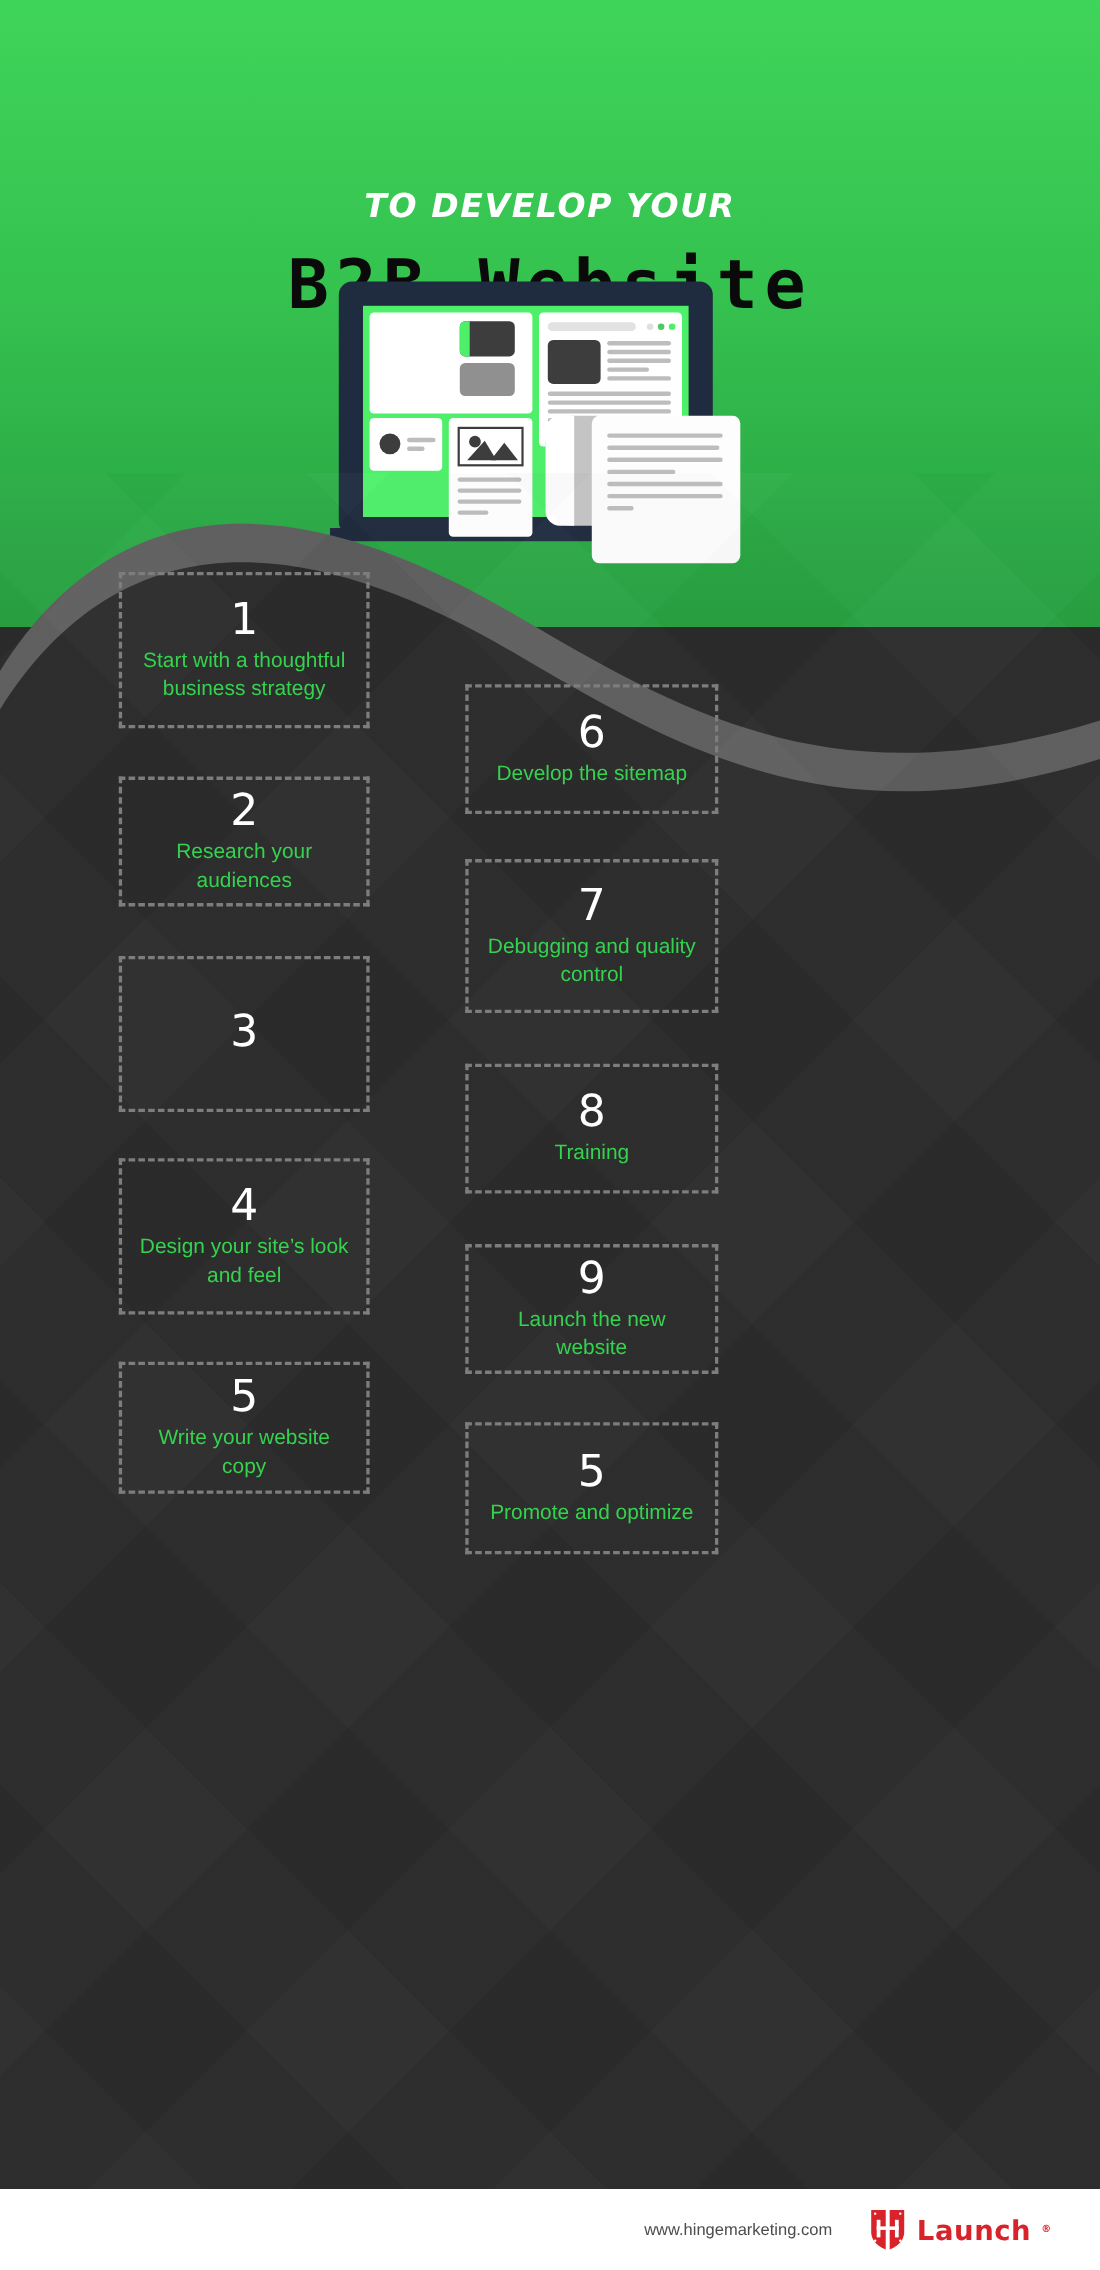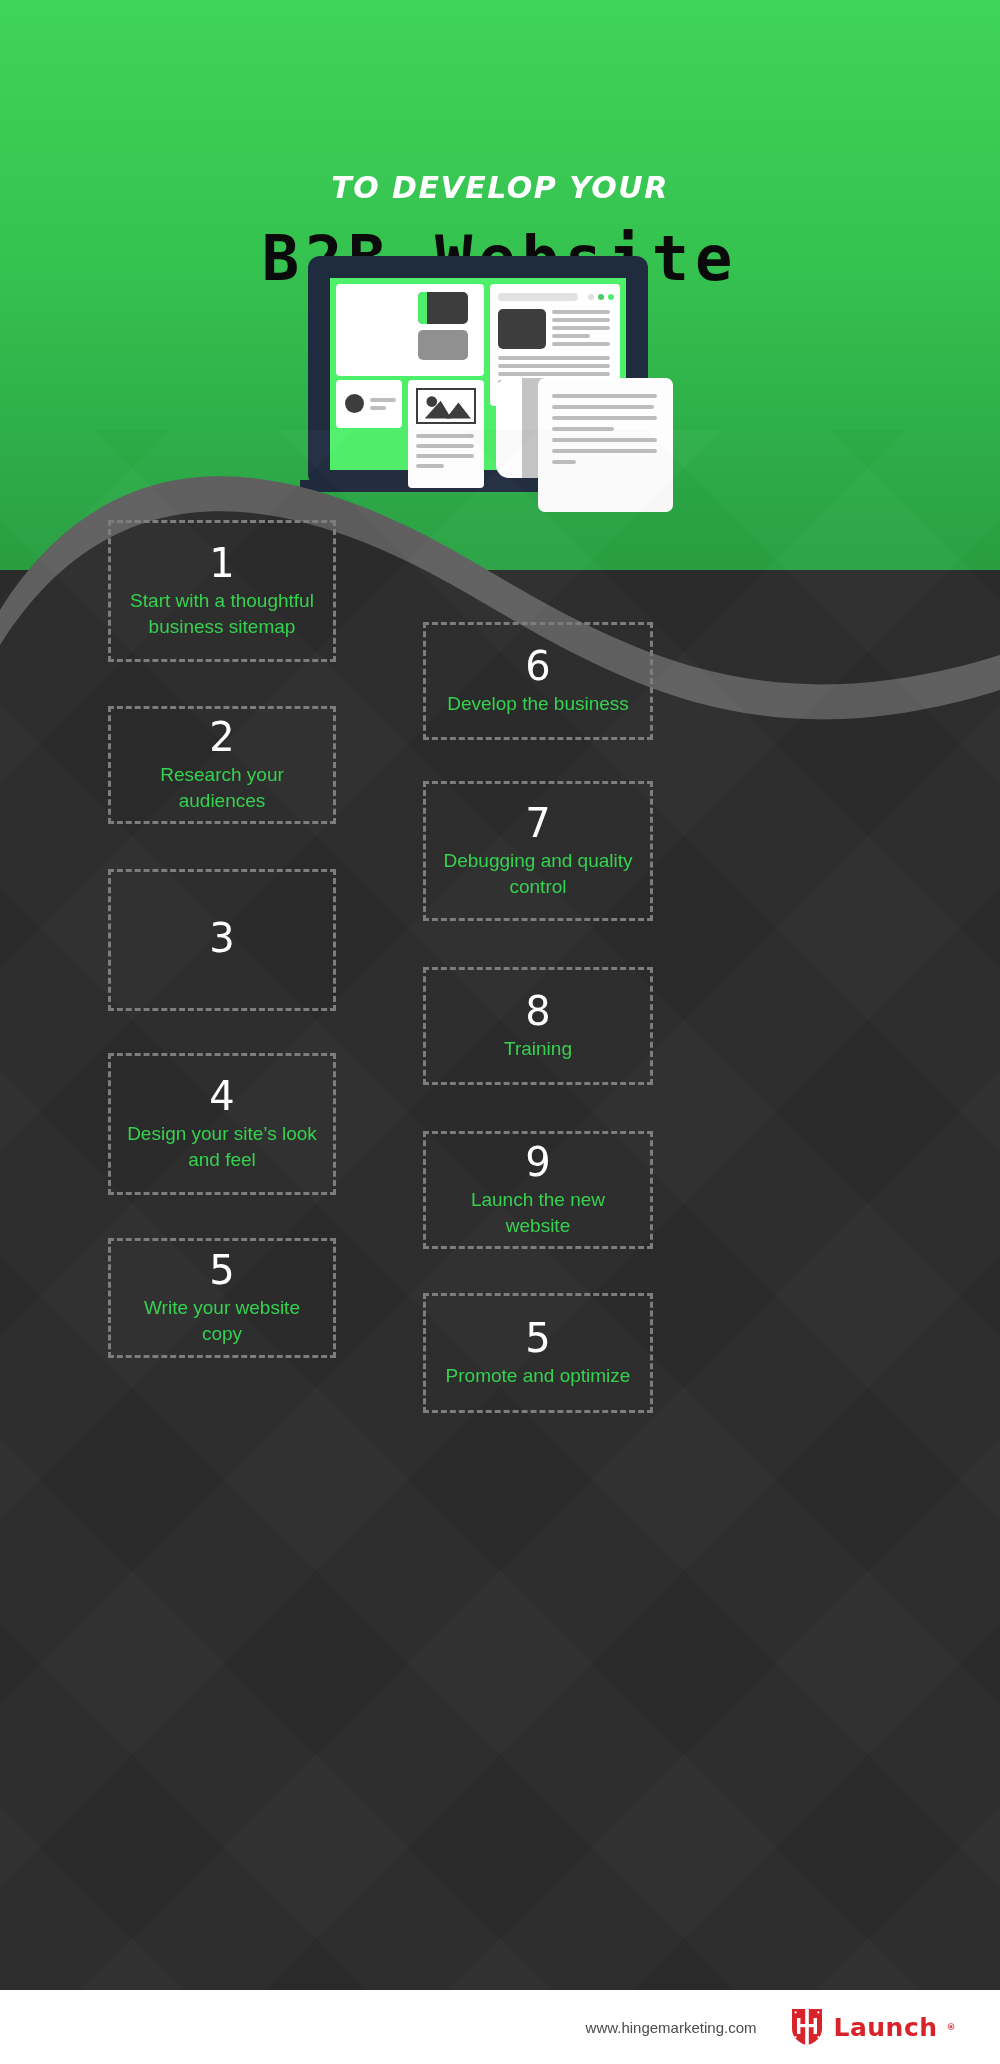--- a/index.html
+++ b/index.html
@@ -259,21 +259,21 @@
       <path d="M0,180 C120,-10 300,30 470,130 C620,218 760,300 1000,225 L1000,1560 L0,1560 Z" fill="#5e5e5e"></path>
       <path d="M0,215 C120,25 300,65 470,165 C620,253 760,335 1000,260 L1000,1560 L0,1560 Z" fill="#2b2b2b"></path>
     </svg>
     <div class="pattern"></div>
   </div>
 
   <div>
 
     <div class="step" style="left:108px; top:520px; width:228px; height:142px;">
       <div class="step-num">1</div>
-      <div class="step-text">Start with a thoughtful business sitemap</div>
+      <div class="step-text">Start with a thoughtful business strategy</div>
     </div>
 
     <div class="step" style="left:108px; top:706px; width:228px; height:118px;">
       <div class="step-num">2</div>
       <div class="step-text">Research your audiences</div>
     </div>
 
     <div class="step" style="left:108px; top:869px; width:228px; height:142px;">
       <div class="step-num">3</div>
     </div>
@@ -283,21 +283,21 @@
       <div class="step-text">Design your site’s look and feel</div>
     </div>
 
     <div class="step" style="left:108px; top:1238px; width:228px; height:120px;">
       <div class="step-num">5</div>
       <div class="step-text">Write your website copy</div>
     </div>
 
     <div class="step" style="left:423px; top:622px; width:230px; height:118px;">
       <div class="step-num">6</div>
-      <div class="step-text">Develop the business</div>
+      <div class="step-text">Develop the sitemap</div>
     </div>
 
     <div class="step" style="left:423px; top:781px; width:230px; height:140px;">
       <div class="step-num">7</div>
       <div class="step-text">Debugging and quality control</div>
     </div>
 
     <div class="step" style="left:423px; top:967px; width:230px; height:118px;">
       <div class="step-num">8</div>
       <div class="step-text">Training</div>

